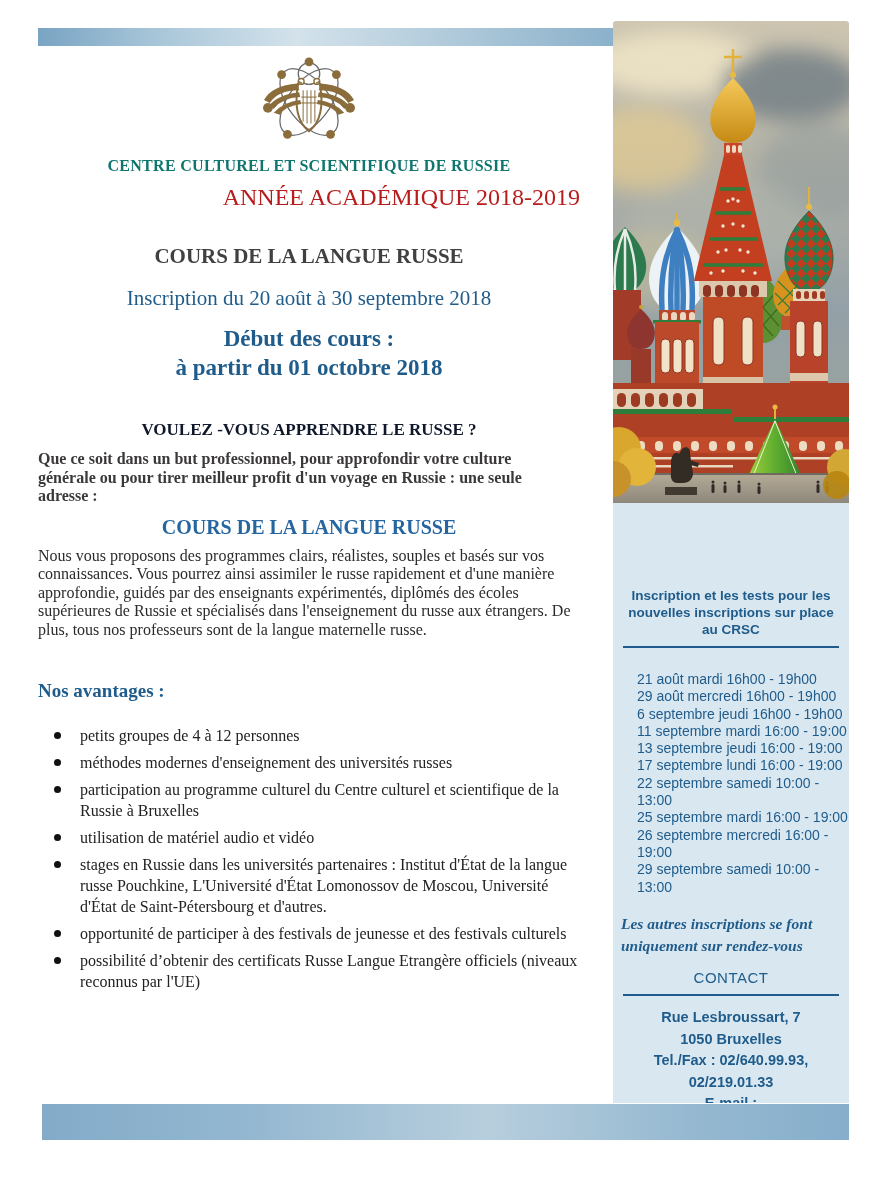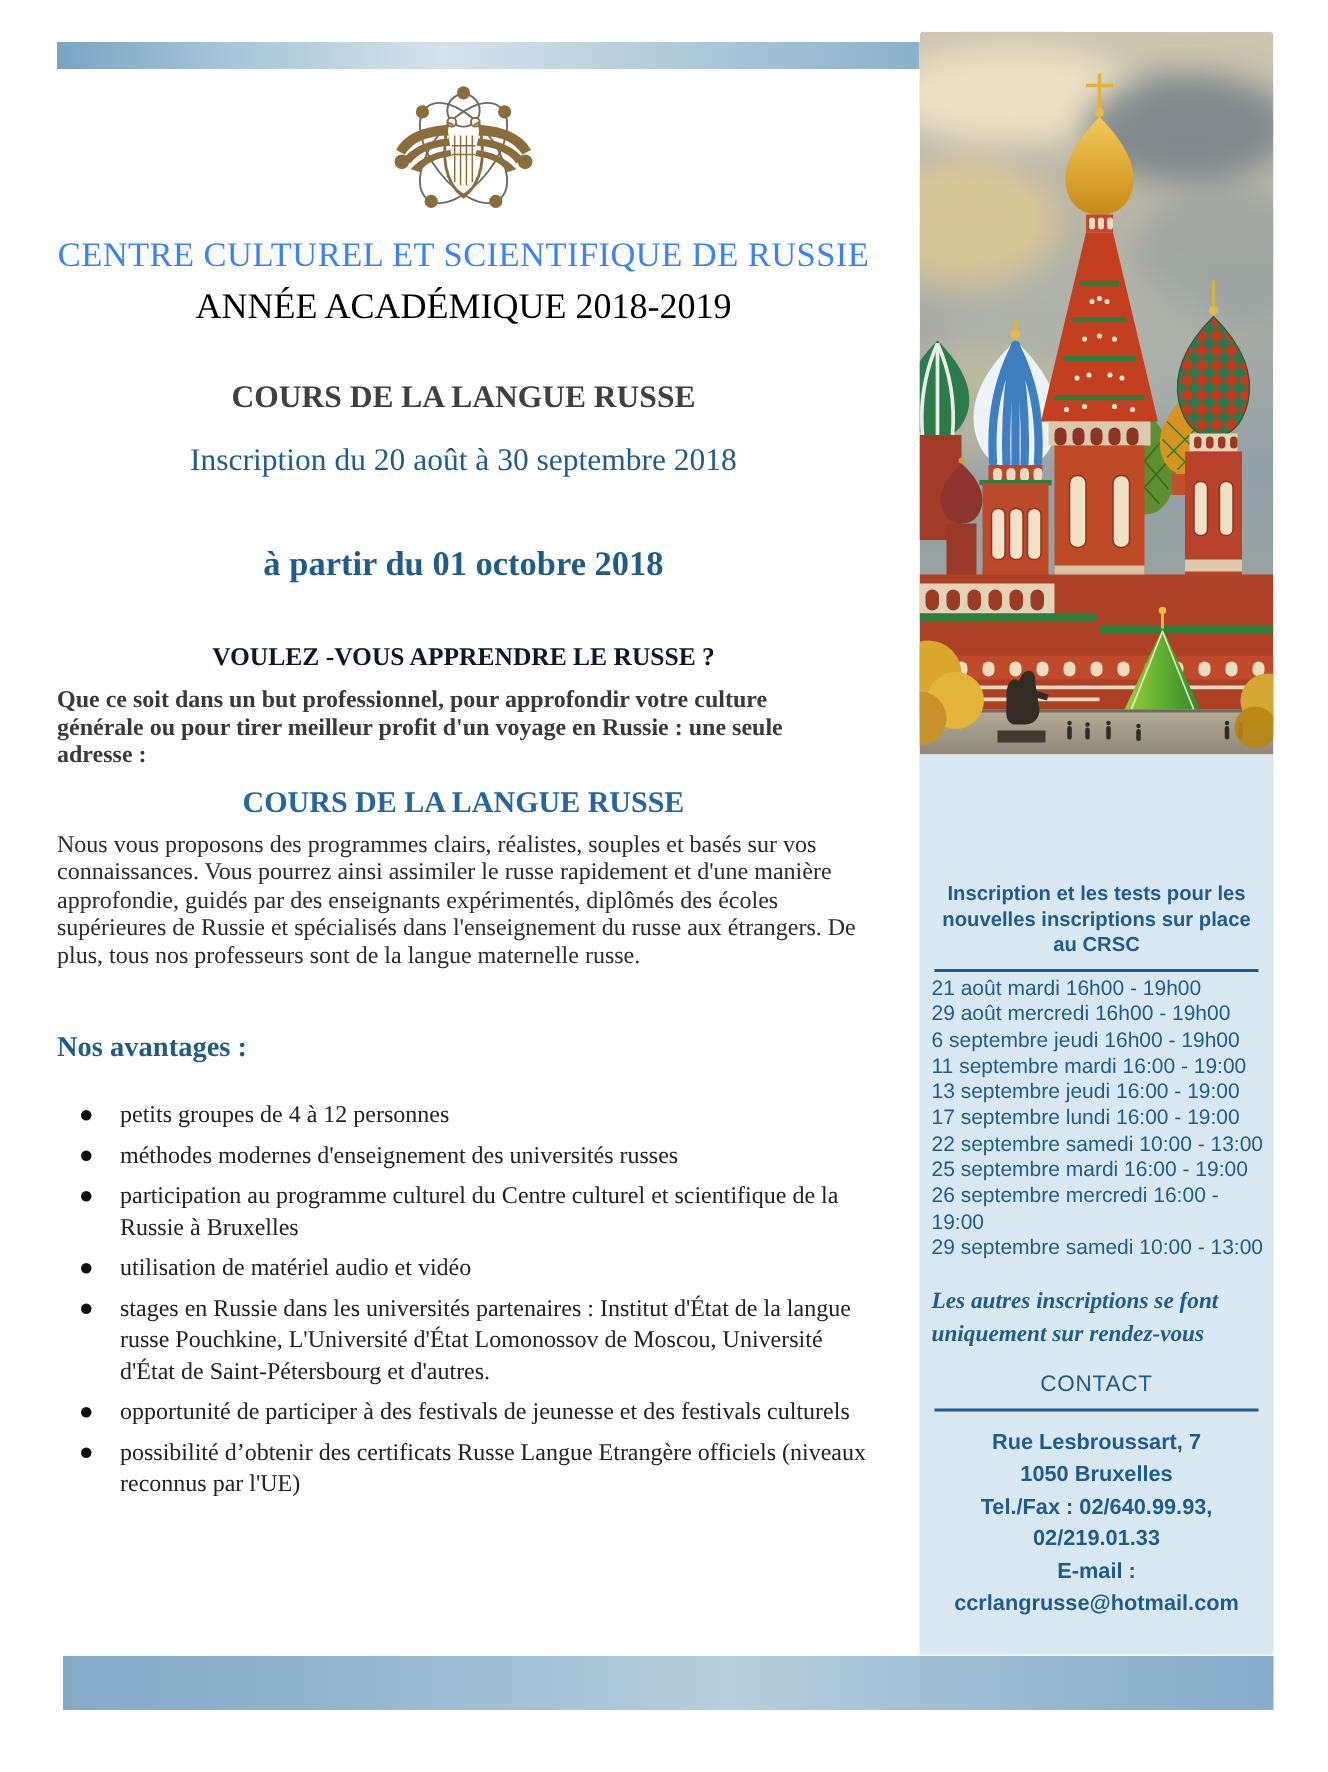--- a/index.html
+++ b/index.html
@@ -8,23 +8,23 @@
 
   
   .top-bar{position:absolute;left:38px;top:28px;width:575px;height:18px;
     background:linear-gradient(90deg,#79a4c3 0%,#a7c5d8 20%,#d3e2eb 45%,#b9d0de 65%,#8bb1cb 100%);}
   .bottom-bar{position:absolute;left:42px;top:1104px;width:807px;height:36px;
     background:linear-gradient(90deg,#83abc8 0%,#93b7d0 25%,#b7cedd 55%,#96b9d1 80%,#86aecb 100%);}
 
   
   .main-col{position:absolute;left:0;top:0;width:613px;padding:0 33px 0 38px;box-sizing:border-box;}
   .logo-wrap{margin:57px auto 0 auto;width:104px;height:90px;text-align:center;}
-  .org-title{margin:10px 0 0 0;text-align:center;font-size:23px;font-weight:400;line-height:1.15;
-    color:#3b82f6;letter-spacing:.3px;white-space:nowrap;}
-  .year-title{margin:9px 0 0 0;text-align:center;font-size:24px;font-weight:400;line-height:1.15;color:#000000;}
+  .org-title{margin:10px 0 0 0;text-align:center;font-size:16px;font-weight:700;line-height:1.15;
+    color:#0f766e;letter-spacing:.3px;white-space:nowrap;}
+  .year-title{margin:9px 0 0 0;text-align:right;font-size:24px;font-weight:400;line-height:1.15;color:#b91c1c;}
   .course-title-dark{margin:33px 0 0 0;text-align:center;font-size:21px;font-weight:700;color:#404040;line-height:1.1;}
   .inscription{margin:19px 0 0 0;text-align:center;font-size:21px;font-weight:400;color:#1F5C8B;line-height:1.1;}
   .start-lines{margin:14px 0 0 0;text-align:center;font-size:23px;font-weight:700;color:#1F5C8B;line-height:1.27;}
   .question{margin:37px 0 0 0;text-align:center;font-size:17px;font-weight:700;color:#0f172a;line-height:1.15;}
   .intro{margin:11px 15px 0 0;font-size:16px;font-weight:700;color:#3B3838;line-height:1.16;text-align:left;}
   .course-title-blue{margin:10px 0 0 0;text-align:center;font-size:20px;font-weight:700;color:#2565A0;line-height:1.15;}
   .desc{margin:8px 0 0 0;font-size:16px;font-weight:400;color:#2b2b2b;line-height:1.16;text-align:left;}
   .advantages-heading{margin:40px 0 0 0;text-align:left;font-size:19px;font-weight:700;color:#1F5C8B;}
   ul.advantages{margin:23px 0 0 0;padding:0 0 0 16px;list-style:none;}
   ul.advantages li{position:relative;padding-left:26px;margin:0 0 6px 0;
@@ -32,21 +32,21 @@
   ul.advantages li::before{content:"";position:absolute;left:0;top:7px;width:7px;height:7px;
     border-radius:50%;background:#111;}
 
   
   .side-col{position:absolute;left:613px;top:0;width:284px;height:1103px;
     font-family:"Liberation Sans","DejaVu Sans",sans-serif;}
   .photo{margin-top:21px;width:236px;height:482px;border-radius:3px 3px 0 0;overflow:hidden;line-height:0;}
   .panel{width:236px;height:600px;background:#D9E7F1;color:#1F5C8B;box-sizing:border-box;overflow:hidden;}
   .panel-heading{padding:84px 7px 0 7px;text-align:center;font-size:13.5px;font-weight:700;line-height:17px;}
   .rule{height:0;border:0;border-top:2px solid #1F5C8B;margin:8px 10px 0 10px;}
-  .schedule{margin-top:2px;padding-left:8px;font-size:14px;line-height:17.3px;font-weight:400;}
+  .schedule{margin-top:23px;padding-left:24px;font-size:14px;line-height:17.3px;font-weight:400;}
   .note{margin-top:17px;padding:0 8px;font-family:"Liberation Serif","DejaVu Serif",serif;
     font-size:15.5px;font-weight:700;font-style:italic;line-height:1.4;}
   .contact-heading{margin-top:13px;text-align:center;font-size:15px;font-weight:400;letter-spacing:.5px;}
   .contact{margin-top:11px;text-align:center;font-size:14.5px;font-weight:700;line-height:21.5px;}
 </style>
 </head>
 <body>
 
 <div class="page">
 
@@ -96,21 +96,21 @@
             <circle cx="74" cy="79" r="4.5"></circle>
         </g>
       </svg>
     </div>
 
     <h1 class="org-title">CENTRE  CULTUREL ET SCIENTIFIQUE DE RUSSIE</h1>
     <h2 class="year-title">ANNÉE ACADÉMIQUE 2018-2019</h2>
 
     <h3 class="course-title-dark">COURS DE LA LANGUE RUSSE</h3>
     <h3 class="inscription">Inscription du 20 août à 30 septembre 2018</h3>
-    <h3 class="start-lines"><br>
+    <h3 class="start-lines"><span>Début des cours :</span><br>
       <span>à partir du 01 octobre 2018</span></h3>
 
     <h4 class="question">VOULEZ -VOUS APPRENDRE LE RUSSE ?</h4>
     <p class="intro">Que ce soit dans un but professionnel, pour approfondir votre culture générale ou pour tirer meilleur profit d'un voyage en Russie : une seule adresse :</p>
 
     <h3 class="course-title-blue">COURS DE LA LANGUE RUSSE</h3>
     <p class="desc">Nous vous proposons des programmes clairs, réalistes, souples et basés sur vos connaissances. Vous pourrez ainsi assimiler le russe rapidement et d'une manière approfondie, guidés par des enseignants expérimentés, diplômés des écoles supérieures de Russie et spécialisés dans l'enseignement du russe aux étrangers. De plus, tous nos professeurs sont de la langue maternelle russe.</p>
 
     <h4 class="advantages-heading">Nos avantages :</h4>
     <ul class="advantages">

